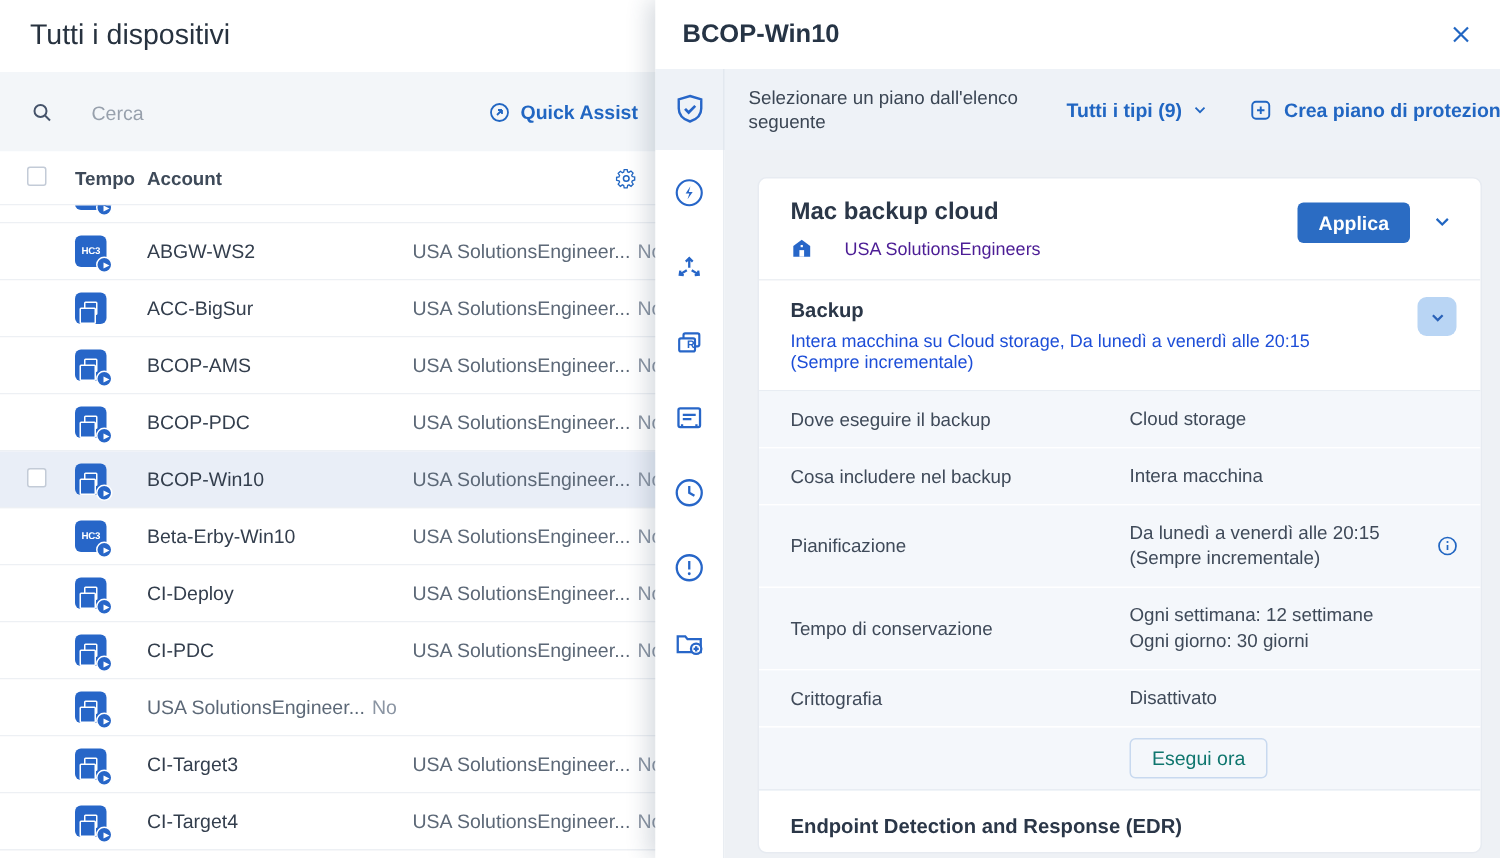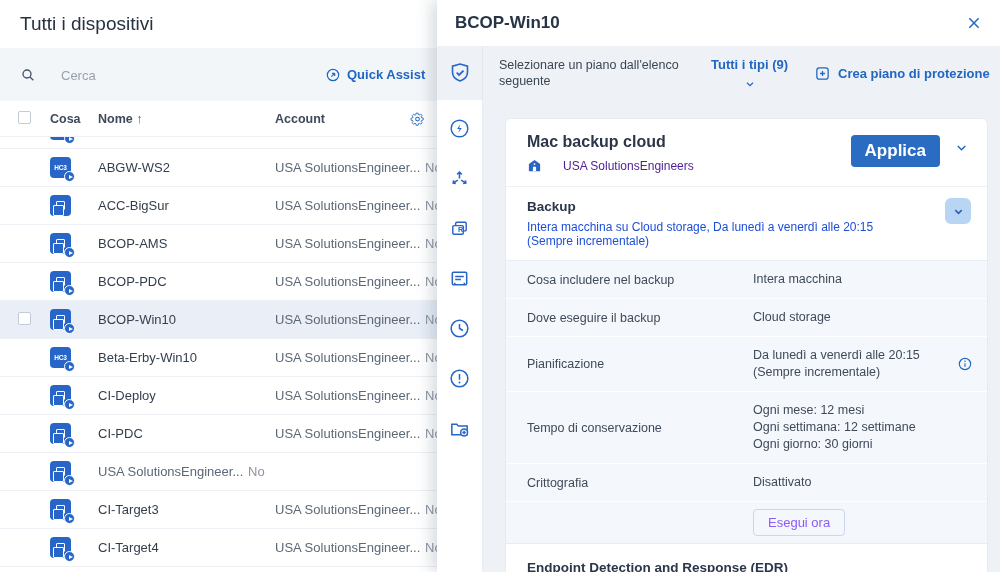--- a/index.html
+++ b/index.html
@@ -50,49 +50,49 @@
   
   .panel { position:absolute; left:437px; top:0; right:0; bottom:0; background:#fff; box-shadow:-6px 0 14px rgba(40,60,90,.18); display:flex; flex-direction:column; }
   .panel-header { height:46px; flex:none; display:flex; align-items:center; padding:0 18px; background:#fff; }
   .panel-title { font-size:17px; font-weight:600; color:#263445; }
   .panel-close { margin-left:auto; cursor:pointer; line-height:0; }
 
   .panel-toolbar { height:54px; flex:none; background:#eef2f7; display:flex; }
   .toolbar-icon-cell { width:46px; flex:none; display:flex; align-items:center; justify-content:center; border-right:1px solid #e2e8ef; }
   .toolbar-content { flex:1; display:flex; align-items:center; padding:0 16px; }
   .toolbar-prompt { font-size:12.5px; color:#3b4654; width:212px; line-height:1.3; }
-  .toolbar-filter { margin-left:auto; display:flex; align-items:center; gap:6px; color:#2166c2; font-size:13px; font-weight:600; cursor:pointer; white-space:nowrap;flex-direction:column; }
+  .toolbar-filter { margin-left:auto; display:flex; align-items:center; gap:6px; color:#2166c2; font-size:13px; font-weight:600; cursor:pointer; white-space:nowrap; }
   .toolbar-create { display:flex; align-items:center; gap:7px; color:#2166c2; font-size:13px; font-weight:600; cursor:pointer; margin-left:26px; white-space:nowrap; }
 
   .panel-lower { flex:1; display:flex; min-height:0; }
   .strip { width:46px; flex:none; background:#fff; border-right:1px solid #e9edf2; padding-top:3px; }
   .strip-cell { height:50px; display:flex; align-items:center; justify-content:center; cursor:pointer; }
 
   .panel-content { flex:1; background:#eef1f5; padding:18px 12px 0 22px; min-width:0; }
   .card { background:#fff; border:1px solid #e7ebf1; border-radius:6px; overflow:hidden; }
 
   .plan-head { padding:14px 18px 13px 21px; display:flex; }
   .plan-name { font-size:16px; font-weight:600; color:#2b3748; }
   .plan-owner { display:flex; align-items:center; gap:21px; margin-top:7px; color:#4c1d95; font-size:12px; }
   .plan-actions { margin-left:auto; display:flex; align-items:flex-start; gap:14px; padding-top:2px; }
-  .apply-btn { background:#2b6cc3; color:#fff; border:none; border-radius:4px; font-size:17px; font-weight:600; padding:6px 14px; cursor:pointer; font-family:inherit; }
+  .apply-btn { background:#2b6cc3; color:#fff; border:none; border-radius:4px; font-size:13px; font-weight:600; padding:6px 14px; cursor:pointer; font-family:inherit; }
   .plan-chevron { cursor:pointer; line-height:0; padding-top:5px; }
 
   .module-head { padding:12px 18px 12px 21px; border-top:1px solid #edf0f4; position:relative; }
   .module-title { font-size:13.5px; font-weight:700; color:#2b3748; }
   .module-summary { font-size:12px; color:#1d4ed8; margin-top:6px; padding-right:60px; }
   .module-toggle { position:absolute; right:16px; top:11px; width:26px; height:26px; background:#b9d5f4; border:none; border-radius:6px; cursor:pointer; display:flex; align-items:center; justify-content:center; }
 
   .details { border-top:1px solid #e8edf3; }
   .detail-row { display:flex; background:#f4f7fb; border-bottom:1px solid #fff; padding:10px 14px 10px 21px; position:relative; }
   .detail-label { width:226px; flex:none; font-size:12.5px; color:#3f4a59; align-self:center; }
   .detail-value { flex:1; font-size:12.5px; color:#3f4a59; line-height:17px; padding-right:30px; }
   .detail-info { position:absolute; right:14px; top:50%; transform:translateY(-50%); cursor:pointer; line-height:0; }
   .run-row { background:#f4f7fb; border-bottom:1px solid #e8edf3; padding:7px 14px 7px 21px; }
-  .run-btn { margin-left:226px; background:transparent; border:1px solid #c8d9ef; color:#8b5cf6; border-radius:4px; font-size:13px; padding:5px 14px; font-family:inherit; }
+  .run-btn { margin-left:226px; background:transparent; border:1px solid #c8d9ef; color:#0f766e; border-radius:4px; font-size:13px; padding:5px 14px; font-family:inherit; }
 
   .edr { padding:16px 18px 10px 21px; }
   .edr-title { font-size:13.5px; font-weight:700; color:#2b3748; }
 
   svg { display:block; }
 </style>
 </head>
 <body>
 
 <div class="main">
@@ -119,25 +119,21 @@
             </svg>
         </span>
         <span>Quick Assist</span>
       </span>
       <span class="partial-action">Sel</span>
     </div>
   </div>
 
   <div class="table-header">
     <div class="c1"><span class="checkbox"></span></div>
-    <div class="c2">Cosa</div>
-    <div class="c3">
-      <span>Nome</span>
-      <span style="color:#2166c2;">↑</span>
-    </div>
+    <div class="c2">Tempo</div>
     <div class="c4">Account</div>
     <div class="c5"></div>
     <span class="th-gear">
       <svg width="15" height="15" viewBox="0 0 24 24" fill="#2166c2">
           <path d="M12 8.2a3.8 3.8 0 100 7.6 3.8 3.8 0 000-7.6zm0 6a2.2 2.2 0 110-4.4 2.2 2.2 0 010 4.4z"></path>
           <path d="M21 13.6v-3.2l-2.6-.5a6.7 6.7 0 00-.6-1.4l1.5-2.2-2.3-2.3-2.2 1.5c-.4-.2-.9-.4-1.4-.6L13 2.6h-3.2l-.5 2.6c-.5.2-1 .4-1.4.6L5.7 4.3 3.4 6.6l1.5 2.2c-.2.4-.4.9-.6 1.4l-2.6.5v3.2l2.6.5c.2.5.4 1 .6 1.4l-1.5 2.2 2.3 2.3 2.2-1.5c.4.2.9.4 1.4.6l.5 2.6h3.2l.5-2.6c.5-.2 1-.4 1.4-.6l2.2 1.5 2.3-2.3-1.5-2.2c.2-.4.4-.9.6-1.4l2.5-.8z" fill="none" stroke="#2166c2" stroke-width="1.4"></path>
         </svg>
     </span>
   </div>
 
@@ -431,30 +427,30 @@
           <div class="module-summary">Intera macchina su Cloud storage, Da lunedì a venerdì alle 20:15 (Sempre incrementale)</div>
           <button class="module-toggle">
             <svg width="13" height="13" viewBox="0 0 24 24" fill="none" stroke="#2a62b8" stroke-width="2.8">
                 <path d="M6 9.5l6 6 6-6"></path>
               </svg>
           </button>
         </div>
 
         <div class="details" id="details">
   <div class="detail-row">
+    <div class="detail-label">Dove eseguire il backup</div>
+    <div class="detail-value">
+                <div>Cloud storage</div>
+              </div>
+  </div>
+
+  <div class="detail-row">
     <div class="detail-label">Cosa includere nel backup</div>
     <div class="detail-value">
                 <div>Intera macchina</div>
-              </div>
-  </div>
-
-  <div class="detail-row">
-    <div class="detail-label">Dove eseguire il backup</div>
-    <div class="detail-value">
-                <div>Cloud storage</div>
               </div>
   </div>
 
   <div class="detail-row">
     <div class="detail-label">Pianificazione</div>
     <div class="detail-value">
                 <div>Da lunedì a venerdì alle 20:15</div>
                 <div>(Sempre incrementale)</div>
               </div>
   <span class="detail-info">
@@ -462,21 +458,20 @@
                   <circle cx="12" cy="12" r="8.5"></circle>
                   <path d="M12 11v5"></path>
                   <circle cx="12" cy="8" r="1.1" fill="#2166c2" stroke="none"></circle>
                 </svg>
               </span>
             </div>
 
   <div class="detail-row">
     <div class="detail-label">Tempo di conservazione</div>
     <div class="detail-value">
-                <div>Ogni mese: 12 mesi</div>
                 <div>Ogni settimana: 12 settimane</div>
                 <div>Ogni giorno: 30 giorni</div>
               </div>
   </div>
 
   <div class="detail-row">
     <div class="detail-label">Crittografia</div>
     <div class="detail-value">
                 <div>Disattivato</div>
               </div>

